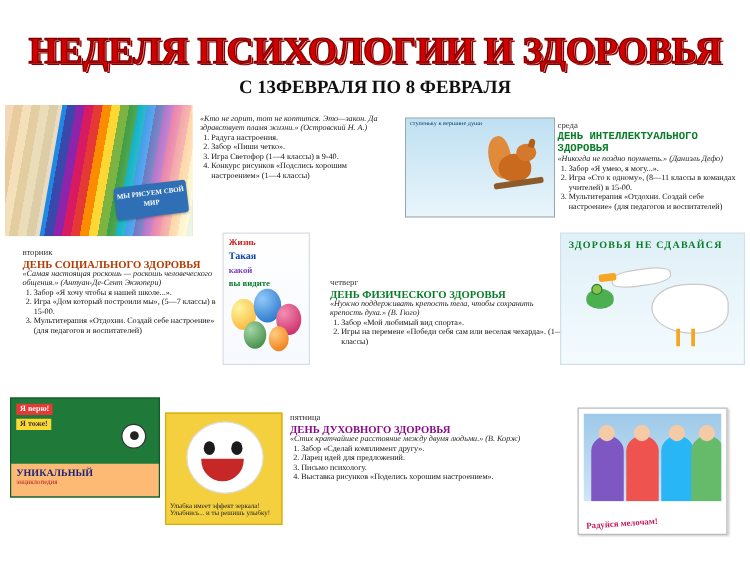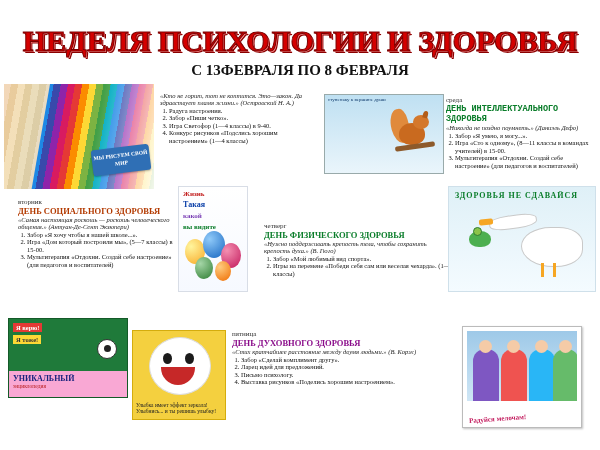--- a/index.html
+++ b/index.html
@@ -102,21 +102,21 @@
   .goose .leg{position:absolute;left:92px;top:76px;width:3px;height:14px;background:#f6a623;}
   .goose .leg2{position:absolute;left:104px;top:76px;width:3px;height:14px;background:#f6a623;}
 
   
   .book{position:absolute;left:8px;top:318px;width:118px;height:78px;
      background:#1f7a3a;border:1px solid #145a28;}
   .book .tag{position:absolute;left:4px;top:4px;background:#e53935;color:#fff;
      font-size:6.5px;padding:1px 3px;font-weight:bold;}
   .book .tag2{position:absolute;left:4px;top:16px;background:#fdd835;color:#333;
      font-size:6.5px;padding:1px 3px;font-weight:bold;}
-  .book .strip{position:absolute;left:0;bottom:0;width:118px;height:26px;background:#f9a8d4;}
+  .book .strip{position:absolute;left:0;bottom:0;width:118px;height:26px;background:#fdba74;}
   .book .strip b{display:block;font-size:8px;color:#1a237e;padding:3px 4px 0 4px;font-weight:bold;}
   .book .strip i{display:block;font-size:5.5px;color:#b71c1c;padding:0 4px;font-style:normal;}
   .book .eye{position:absolute;right:10px;top:20px;width:18px;height:18px;background:#fff;border-radius:50%;border:1px solid #333;}
   .book .pup{position:absolute;right:16px;top:26px;width:7px;height:7px;background:#222;border-radius:50%;}
 
   .smile{position:absolute;left:132px;top:330px;width:92px;height:88px;
      background:#f4d03f;border:1px solid #d4ac0d;}
   .smile .face{position:absolute;left:16px;top:6px;width:60px;height:56px;background:#fff;border-radius:50%;border:1px solid #ddd;}
   .smile .e1{position:absolute;left:30px;top:22px;width:9px;height:11px;background:#1b1b1b;border-radius:50%;}
   .smile .e2{position:absolute;left:52px;top:22px;width:9px;height:11px;background:#1b1b1b;border-radius:50%;}

